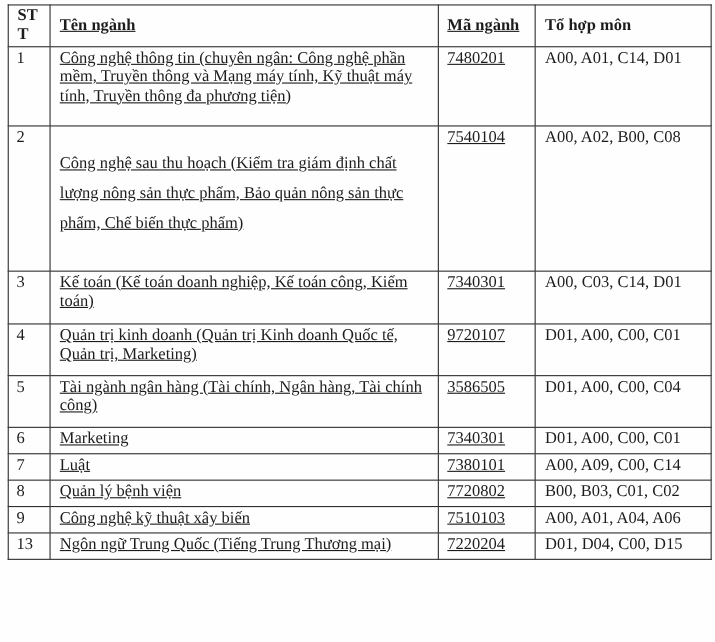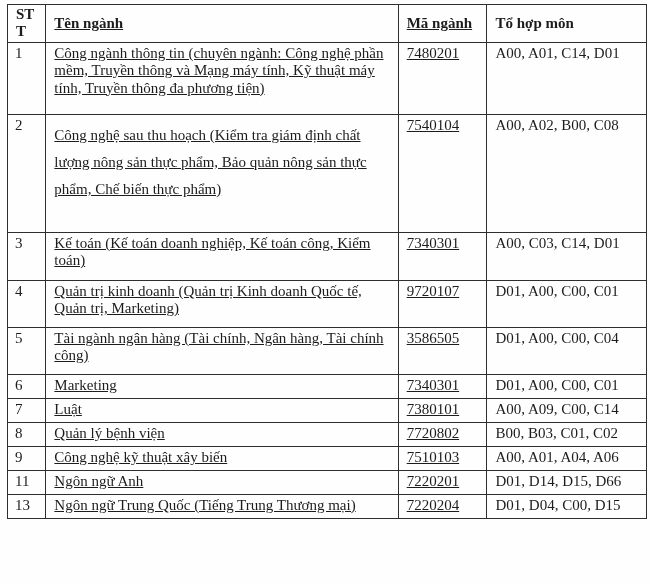--- a/index.html
+++ b/index.html
@@ -41,21 +41,21 @@
   }
   .col-stt { width: 38px; margin-top: 15px; }
   .col-ten_nganh { width: 349px; text-decoration: underline; }
   .col-ma_nganh { width: 88px; text-decoration: underline; }
   .col-to_hop_mon { width: 158px; }
   td.col-stt { padding-left: 7px; }
 
   
   tbody tr:nth-child(1) td { height: 67px; }
   tbody tr:nth-child(2) td { height: 108px; }
-  tbody tr:nth-child(2) td.col-ten_nganh { line-height: 1.8; padding-top: 7px; }
+  tbody tr:nth-child(2) td.col-ten_nganh { line-height: 1.8; padding-top: 21px; }
   tbody tr:nth-child(3) td { height: 43px; }
   tbody tr:nth-child(4) td { height: 42px; }
   tbody tr:nth-child(5) td { height: 42px; }
   tbody tr:nth-child(6) td,
   tbody tr:nth-child(7) td,
   tbody tr:nth-child(8) td,
   tbody tr:nth-child(9) td,
   tbody tr:nth-child(10) td,
   tbody tr:nth-child(11) td,
   tbody tr:nth-child(12) td { height: 19px; }
@@ -76,21 +76,21 @@
       <tr>
         <th class="col-stt">STT</th>
         <th class="col-ten_nganh">Tên ngành</th>
         <th class="col-ma_nganh">Mã ngành</th>
         <th class="col-to_hop_mon">Tổ hợp môn</th>
       </tr>
     </thead>
     <tbody>
         <tr>
           <td class="col-stt">1</td>
-          <td class="col-ten_nganh">Công ngành thông tin (chuyên ngành: Công nghệ phần mềm, Truyền thông và Mạng máy tính, Kỹ thuật máy tính, Truyền thông đa phương tiện)</td>
+          <td class="col-ten_nganh">Công nghệ thông tin (chuyên ngân: Công nghệ phần mềm, Truyền thông và Mạng máy tính, Kỹ thuật máy tính, Truyền thông đa phương tiện)</td>
           <td class="col-ma_nganh">7480201</td>
           <td class="col-to_hop_mon">A00, A01, C14, D01</td>
         </tr>
         <tr>
           <td class="col-stt">2</td>
           <td class="col-ten_nganh">Công nghệ sau thu hoạch (Kiểm tra giám định chất lượng nông sản thực phẩm, Bảo quản nông sản thực phẩm, Chế biến thực phẩm)</td>
           <td class="col-ma_nganh">7540104</td>
           <td class="col-to_hop_mon">A00, A02, B00, C08</td>
         </tr>
         <tr>
@@ -129,26 +129,20 @@
           <td class="col-ma_nganh">7720802</td>
           <td class="col-to_hop_mon">B00, B03, C01, C02</td>
         </tr>
         <tr>
           <td class="col-stt">9</td>
           <td class="col-ten_nganh">Công nghệ kỹ thuật xây biến</td>
           <td class="col-ma_nganh">7510103</td>
           <td class="col-to_hop_mon">A00, A01, A04, A06</td>
         </tr>
         <tr>
-          <td class="col-stt">11</td>
-          <td class="col-ten_nganh">Ngôn ngữ Anh</td>
-          <td class="col-ma_nganh">7220201</td>
-          <td class="col-to_hop_mon">D01, D14, D15, D66</td>
-        </tr>
-        <tr>
           <td class="col-stt">13</td>
           <td class="col-ten_nganh">Ngôn ngữ Trung Quốc (Tiếng Trung Thương mại)</td>
           <td class="col-ma_nganh">7220204</td>
           <td class="col-to_hop_mon">D01, D04, C00, D15</td>
         </tr>
       </tbody>
   </table>
 </div>
 
 </body></html>

